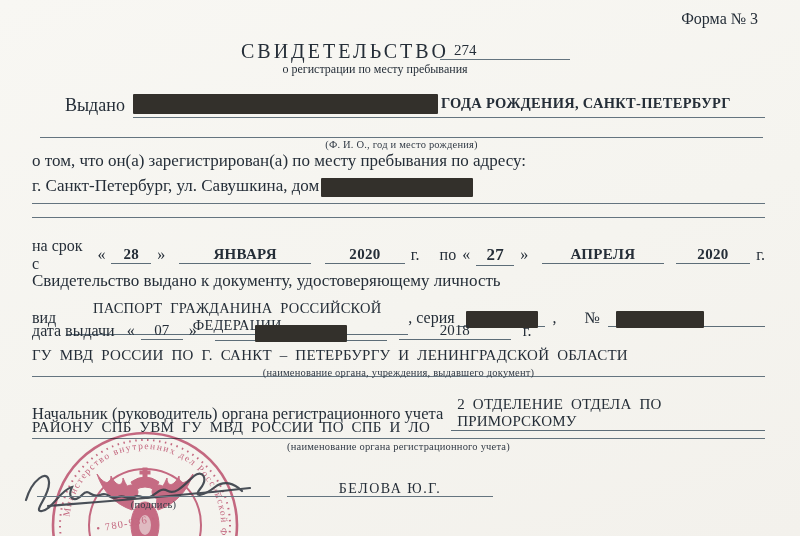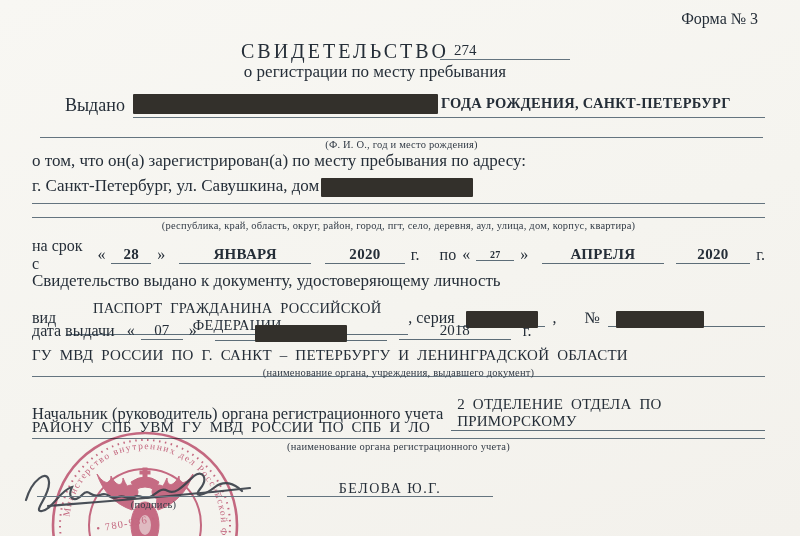--- a/index.html
+++ b/index.html
@@ -21,48 +21,47 @@
 </style>
 </head>
 <body>
 
 <div class="page">
 
   <div class="abs" style="top:10px;right:42px;font-size:16px;">Форма № 3</div>
 
   <div class="abs" style="top:40px;left:180px;width:330px;text-align:center;font-size:20px;letter-spacing:3px;">СВИДЕТЕЛЬСТВО</div>
   <div class="abs rule" style="top:42px;left:440px;width:130px;height:18px;font-size:15px;padding-left:14px;box-sizing:border-box;">274</div>
-  <div class="abs" style="top:62px;left:195px;width:360px;text-align:center;font-size:17px;">о регистрации по месту пребывания</div>
+  <div class="abs" style="top:62px;left:195px;width:360px;text-align:center;font-size:12px;">о регистрации по месту пребывания</div>
 
   <div class="abs flexrow" style="top:92px;left:65px;width:700px;">
     <span style="font-size:18px;margin-right:8px;">Выдано</span>
     <span class="rule" style="flex:1;height:25px;white-space:nowrap;"><span class="redact" style="width:305px;height:20px;margin-top:2px;"></span><span class="bold-fill" style="font-size:14.5px;margin-left:3px;vertical-align:middle;">ГОДА РОЖДЕНИЯ, САНКТ-ПЕТЕРБУРГ</span></span>
   </div>
   <div class="abs rule" style="top:120px;left:40px;width:723px;height:17px;"></div>
   <div class="abs caption" style="top:139px;left:40px;width:723px;">(Ф. И. О., год и место рождения)</div>
 
   <div class="abs" style="top:151px;left:32px;font-size:17px;">о том, что он(а) зарегистрирован(а) по месту пребывания по адресу:</div>
 
   <div class="abs rule" style="top:176px;left:32px;width:733px;height:27px;font-size:17px;white-space:nowrap;">
     <span>г. Санкт-Петербург, ул. Савушкина, дом</span><span class="redact" style="width:152px;height:19px;margin-left:2px;"></span>
   </div>
   <div class="abs rule" style="top:216px;left:32px;width:733px;height:1px;"></div>
-  <div class="abs caption" style="top:220px;left:32px;width:733px;">(республика, край, область, округ, район, город, пгт, село, деревня, аул, улица, дом, корпус, квартира)</div>
 
   <div class="abs flexrow" style="top:237px;left:32px;width:733px;font-size:16px;gap:6px;">
     <span>на срок с</span>
     <span style="margin-left:6px;">«</span>
     <span class="cell bold-fill" style="width:46px;font-size:15px;">28</span>
     <span>»</span>
     <span class="cell bold-fill" style="width:152px;font-size:15px;margin-left:8px;">ЯНВАРЯ</span>
     <span class="cell bold-fill" style="width:92px;font-size:15px;margin-left:8px;">2020</span>
     <span>г.</span>
     <span style="margin-left:14px;">по</span>
     <span>«</span>
-    <span class="cell bold-fill" style="width:44px;font-size:10px;">27</span>
+    <span class="cell bold-fill" style="width:44px;font-size:17px;">27</span>
     <span>»</span>
     <span class="cell bold-fill" style="width:140px;font-size:15px;margin-left:8px;">АПРЕЛЯ</span>
     <span class="cell bold-fill" style="width:86px;font-size:15px;margin-left:6px;">2020</span>
     <span>г.</span>
   </div>
 
   <div class="abs" style="top:271px;left:32px;font-size:17px;">Свидетельство выдано к документу, удостоверяющему личность</div>
 
   <div class="abs flexrow" style="top:300px;left:32px;width:733px;font-size:16px;">
     <span>вид</span>

